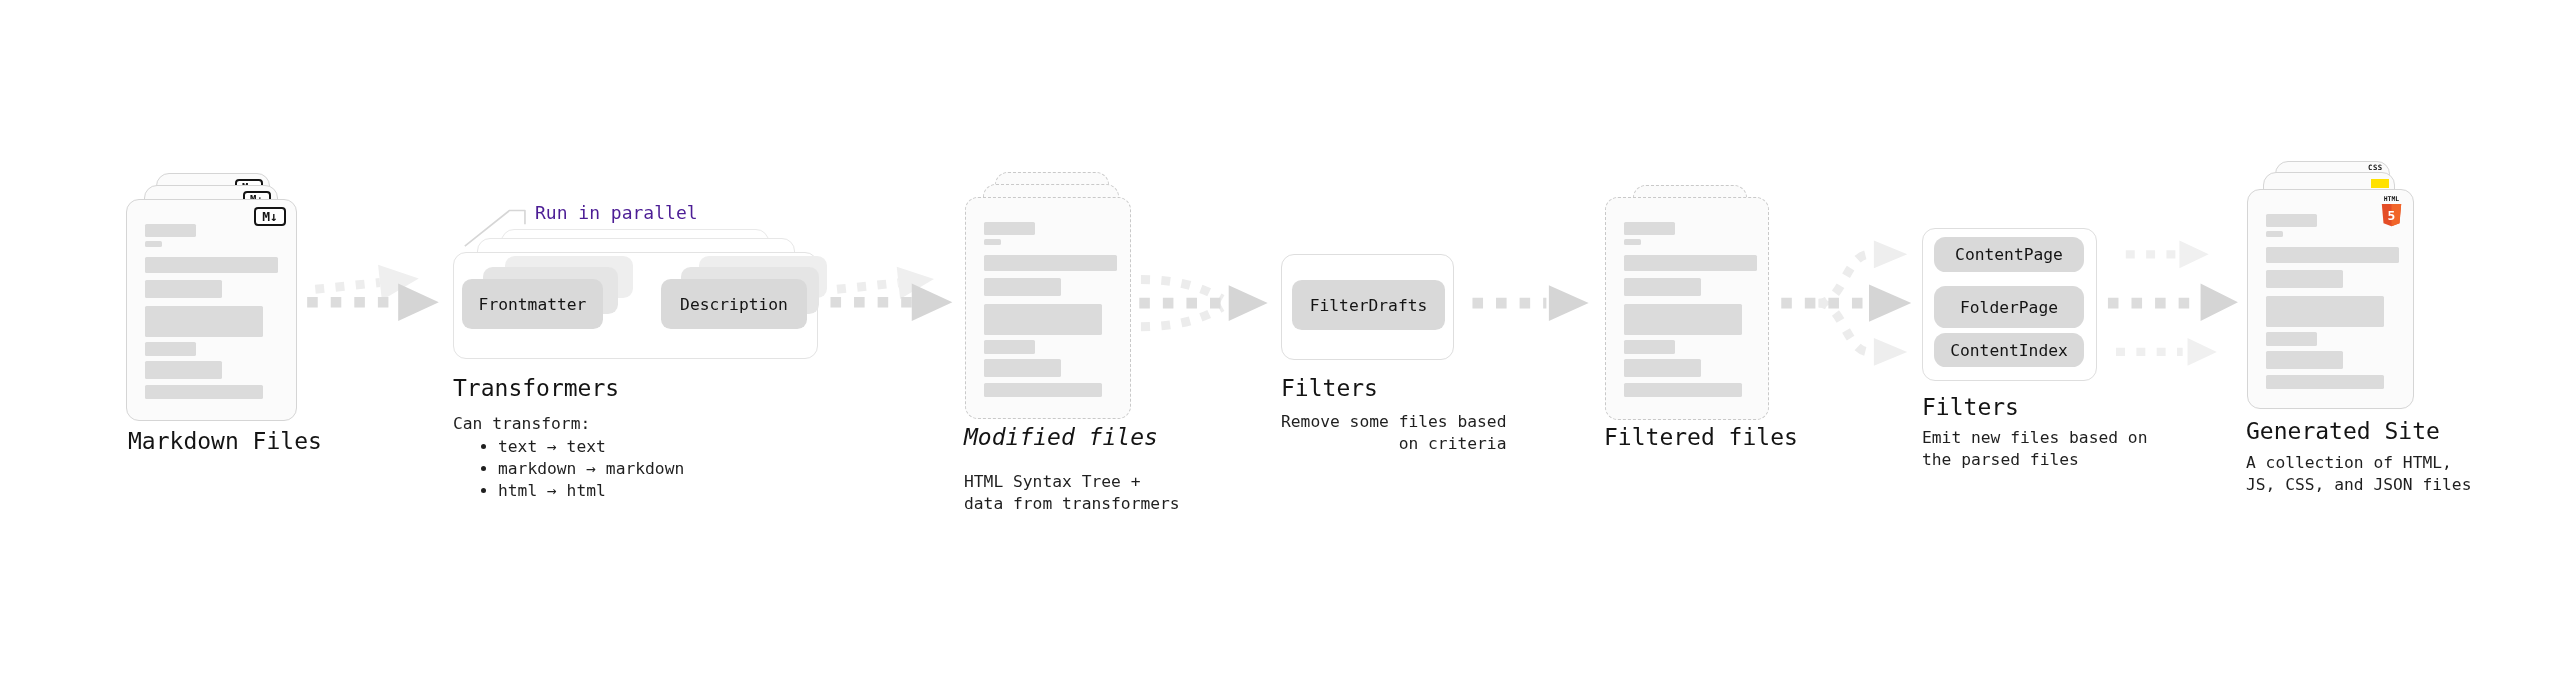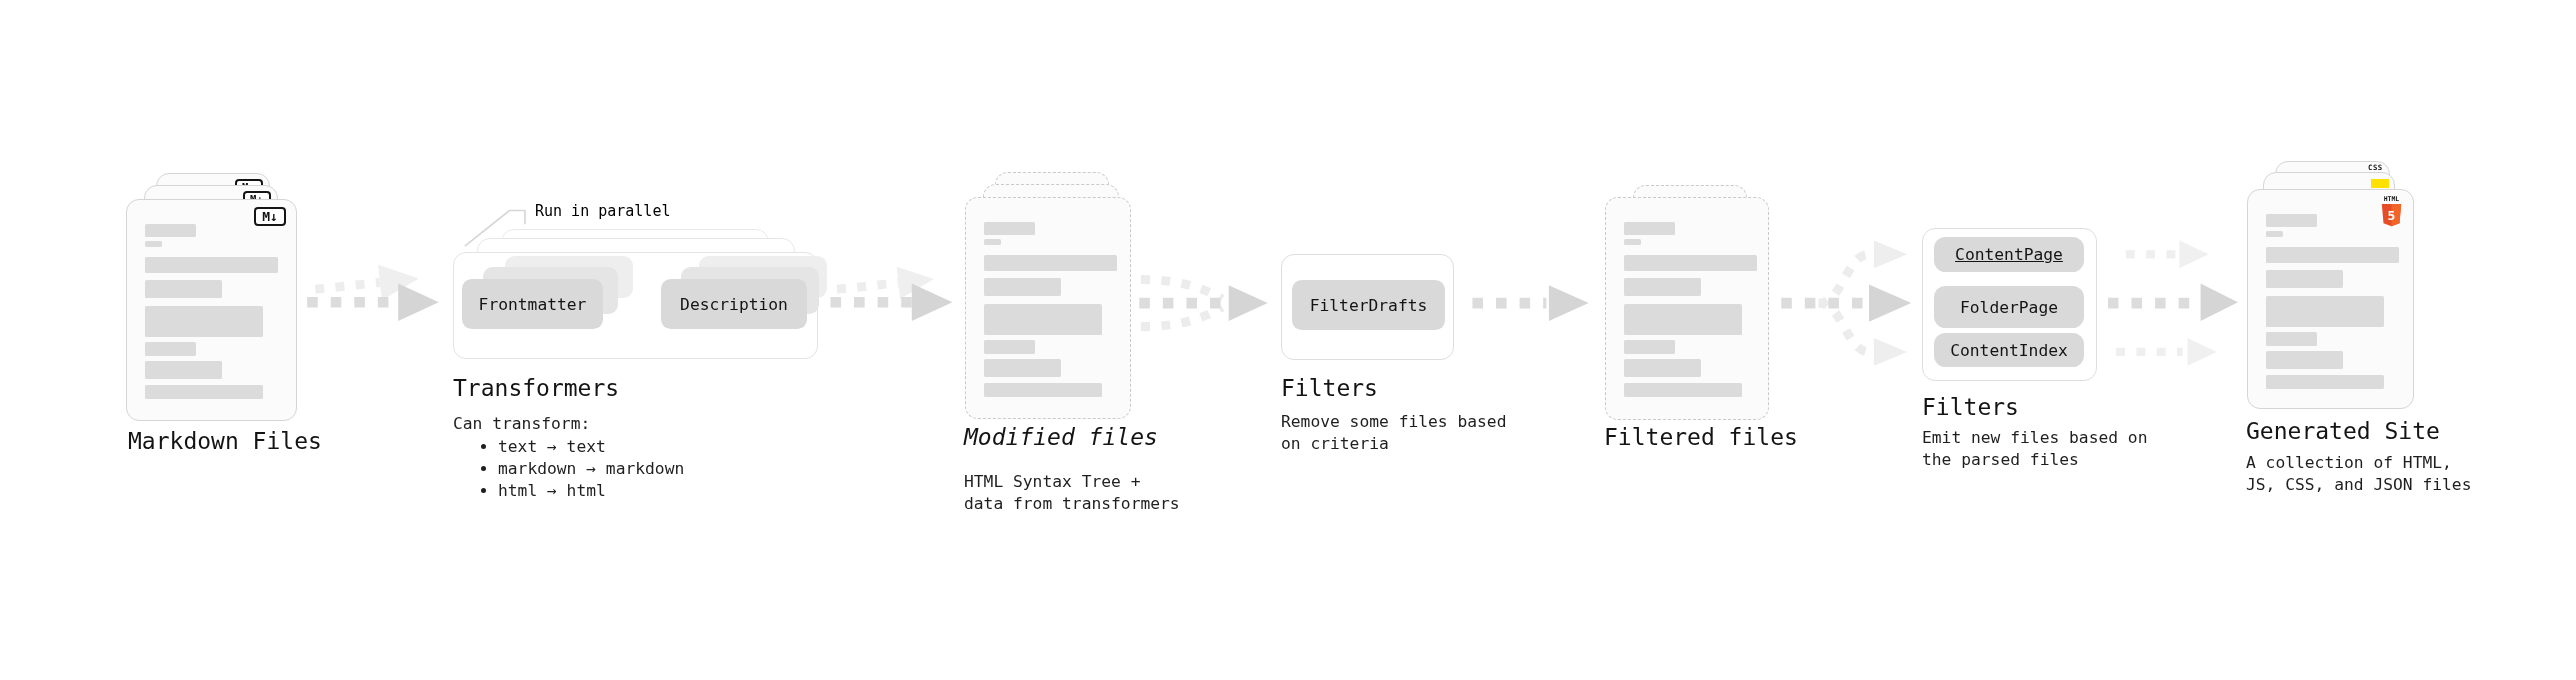--- a/index.html
+++ b/index.html
@@ -41,21 +41,21 @@
   
   .pill { position:absolute; background:#d9d9d9; border-radius:9.8px; z-index:6;
     display:flex; align-items:center; justify-content:center; font-size:16.3px; color:#141414; white-space:nowrap; }
   .ghost-pill { position:absolute; border-radius:9.8px; z-index:5; }
   .ghost-pill.g1 { background:#eeeeee; }
   .ghost-pill.g2 { background:#e5e5e5; }
 
   
   .title { position:absolute; font-size:23px; color:#141414; z-index:7; white-space:nowrap; }
   .subtext { position:absolute; font-size:16.3px; line-height:22px; color:#1f1f1f; z-index:7; white-space:nowrap; }
-  .note { position:absolute; font-size:15px; color:#000000; z-index:7; white-space:nowrap; }
+  .note { position:absolute; font-size:18px; color:#4c1d95; z-index:7; white-space:nowrap; }
   ul.bullets { position:absolute; list-style:disc; padding-left:26px; z-index:7; }
   ul.bullets li { font-size:16.3px; line-height:22px; color:#1f1f1f; white-space:nowrap; }
 
   
   .css-badge { position:absolute; right:6.5px; top:2.4px; z-index:3; display:flex; flex-direction:column; align-items:center; }
   .css-badge .css-txt { font-size:7.3px; font-weight:bold; color:#111; line-height:7.3px; letter-spacing:0.4px; }
   .js-badge { position:absolute; right:4.9px; top:5.7px; z-index:3; }
   .html5-logo { position:absolute; right:10.6px; top:4.9px; z-index:5; }
 </style>
 </head>
@@ -184,40 +184,40 @@
   <div class="subtext" style="left:964px; top:462px;">
     <span style="display:block;margin-top:9px;">HTML Syntax Tree +</span>
     <span style="display:block;">data from transformers</span>
   </div>
 
   <div class="obox" style="left:1281px; top:254px; width:173px; height:106px;"></div>
   <div class="pill" style="left:1292px; top:280px; width:153px; height:50px;">FilterDrafts</div>
   <div class="title" style="left:1281px; top:375px;">Filters</div>
   <div class="subtext" style="left:1281px; top:411px;">
     <span style="display:block;">Remove some files based</span>
-    <span style="display:block;">on criteria</span>
+    <span style="display:block;text-align:right;">on criteria</span>
   </div>
 
   <div>
     <div class="file-card dashed lay-back" style="left:1633px; top:185px; width:114px; height:37px;"></div>
     <div class="file-card dashed" style="left:1605px; top:197px; width:164px; height:223px;">
       <div class="skel b1"></div>
       <div class="skel b2"></div>
       <div class="skel b3"></div>
       <div class="skel b4"></div>
       <div class="skel b5"></div>
       <div class="skel b6"></div>
       <div class="skel b7"></div>
       <div class="skel b8"></div>
     </div>
   </div>
   <div class="title" style="left:1604px; top:424px;">Filtered files</div>
 
   <div class="obox" style="left:1922px; top:228px; width:175px; height:153px;"></div>
-  <div class="pill" style="left:1934px; top:237px; width:150px; height:35px; border-radius:11.4px;text-decoration:underline;">ContentPage</div>
+  <div class="pill" style="left:1934px; top:237px; width:150px; height:35px; border-radius:11.4px;">ContentPage</div>
   <div class="pill" style="left:1934px; top:286px; width:150px; height:42px; border-radius:11.4px;">FolderPage</div>
   <div class="pill" style="left:1934px; top:333px; width:150px; height:34px; border-radius:11.4px;">ContentIndex</div>
   <div class="title" style="left:1922px; top:394px;">Filters</div>
   <div class="subtext" style="left:1922px; top:427px;">
     <span style="display:block;">Emit new files based on</span>
     <span style="display:block;">the parsed files</span>
   </div>
 
   <div>
     <div class="file-card lay-back" style="left:2275px; top:161px; width:115px; height:36px;">

